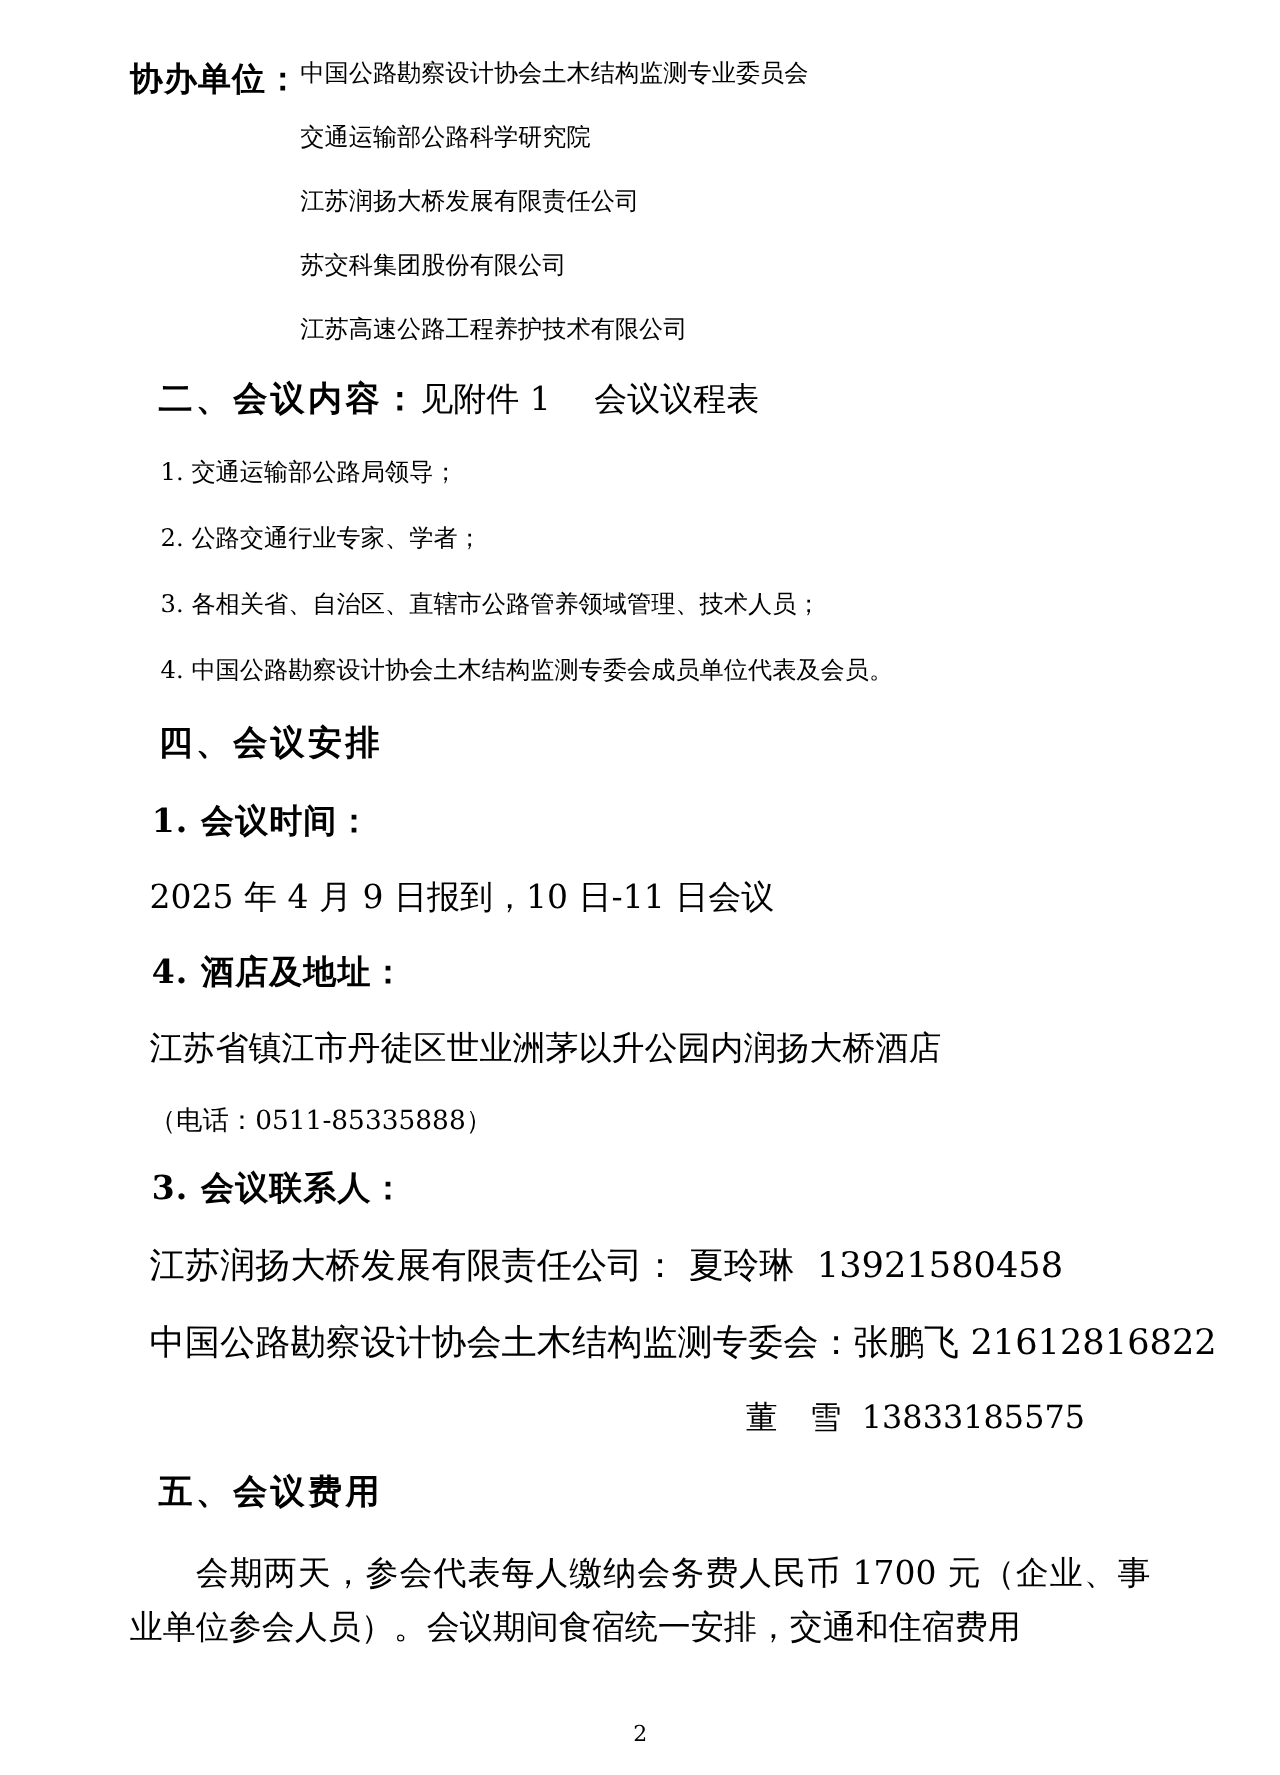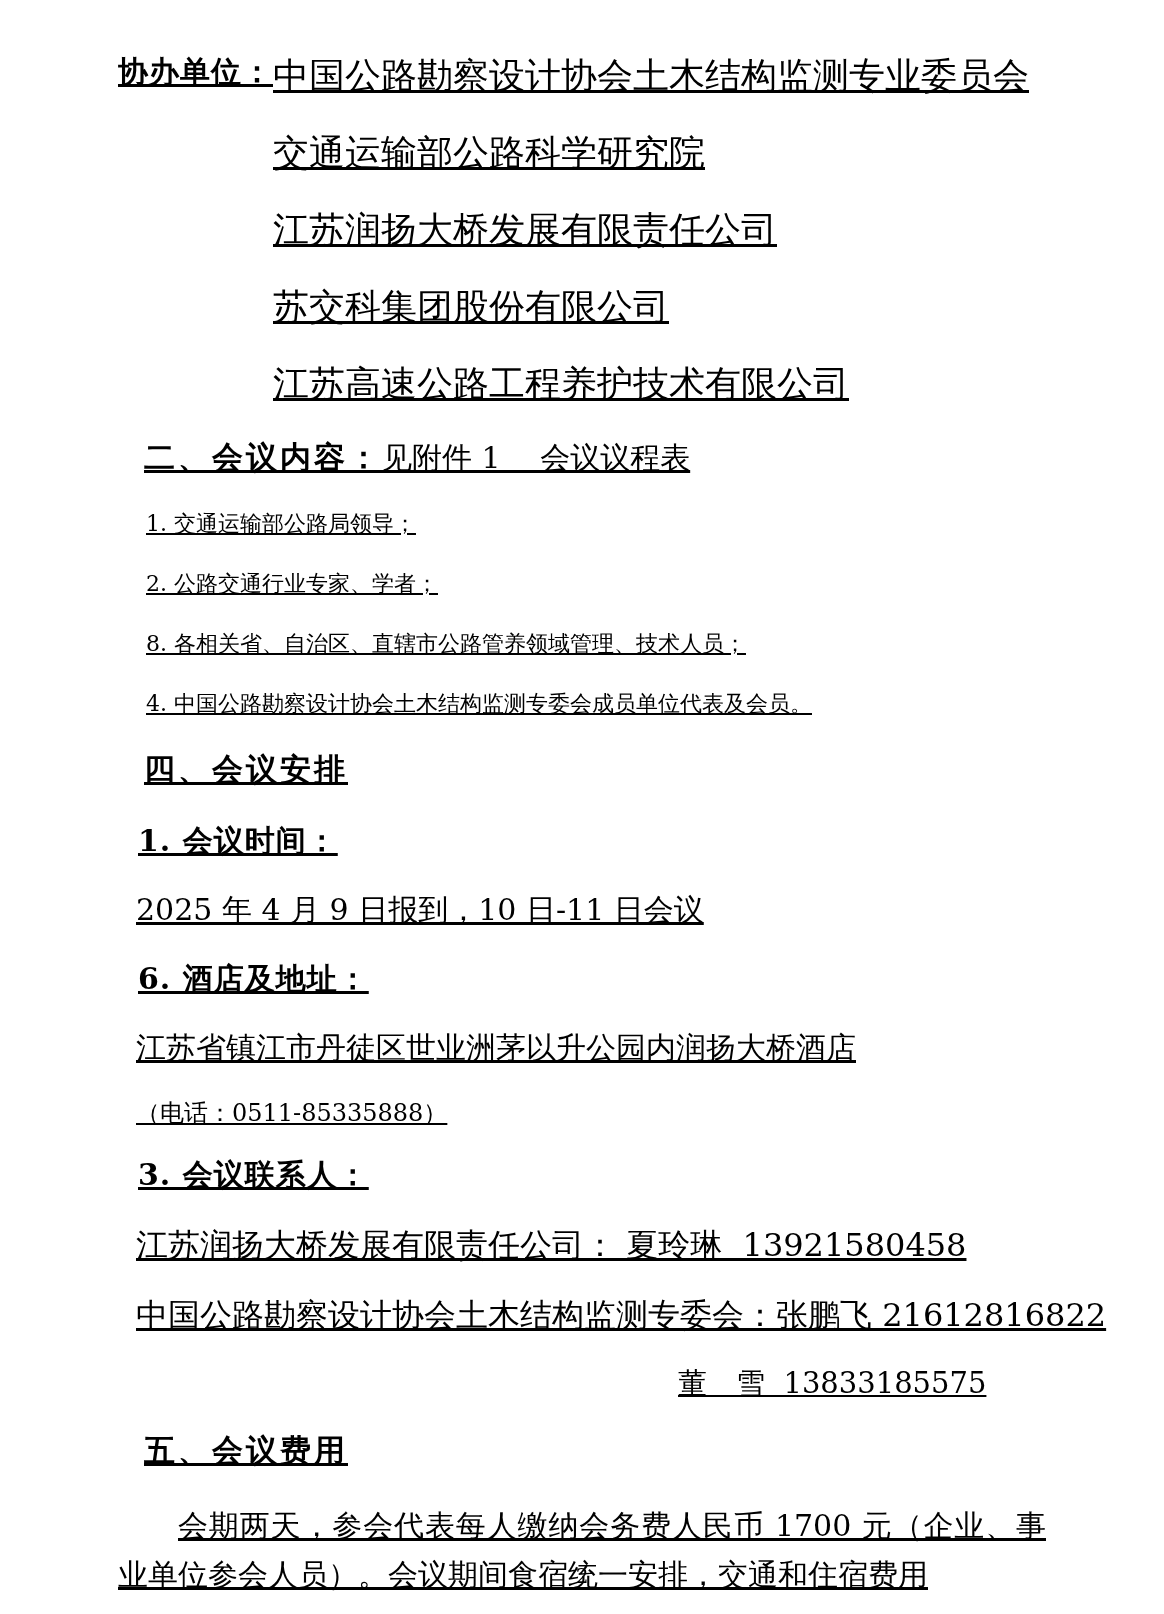--- a/index.html
+++ b/index.html
@@ -14,41 +14,40 @@
     color: #000000;
     position: relative;
     overflow: hidden;
   }
   .page {
     position: relative;
     width: 1164px;
     height: 1614px;
     box-sizing: border-box;
     padding: 52px 118px 0 118px;
-    text-decoration: underline;
   }
   .blk {
     margin-bottom: 0;
   }
   .row-coorg {
     display: flex;
     align-items: flex-start;
   }
   .coorg-label {
     font-weight: bold;
     letter-spacing: 1px;
     white-space: pre;
     font-size: 30px;
   }
   .coorg-list {
     display: flex;
     flex-direction: column;
   }
   .coorg-item {
-    font-size: 36px;
+    font-size: 22px;
     white-space: pre;
     margin-bottom: 28px;
   }
   .sec-head {
     font-size: 31px;
     font-weight: bold;
     letter-spacing: 3px;
     white-space: pre;
     margin-bottom: 30px;
     padding-left: 26px;
@@ -137,29 +136,29 @@
       <div class="coorg-item">苏交科集团股份有限公司</div>
       <div class="coorg-item">江苏高速公路工程养护技术有限公司</div>
     </div>
   </div>
 
   <div class="sec-head-row"><span class="sec-head-inline">二、会议内容：</span><span>见附件 1　 会议议程表</span></div>
 
 
   <div class="num-item">1. 交通运输部公路局领导；</div>
   <div class="num-item">2. 公路交通行业专家、学者；</div>
-  <div class="num-item">8. 各相关省、自治区、直辖市公路管养领域管理、技术人员；</div>
+  <div class="num-item">3. 各相关省、自治区、直辖市公路管养领域管理、技术人员；</div>
   <div class="num-item">4. 中国公路勘察设计协会土木结构监测专委会成员单位代表及会员。</div>
 
   <div class="sec-head">四、会议安排</div>
 
   <div class="sub-head">1. 会议时间：</div>
   <div class="body-line">2025 年 4 月 9 日报到，10 日-11 日会议</div>
 
-  <div class="sub-head">6. 酒店及地址：</div>
+  <div class="sub-head">4. 酒店及地址：</div>
   <div class="body-line">江苏省镇江市丹徒区世业洲茅以升公园内润扬大桥酒店</div>
   <div class="body-line-narrow">（电话：0511-85335888）</div>
 
   <div class="sub-head">3. 会议联系人：</div>
   <div class="contact-line">江苏润扬大桥发展有限责任公司： 夏玲琳  13921580458</div>
   <div class="contact-line">中国公路勘察设计协会土木结构监测专委会：张鹏飞 21612816822</div>
   <div class="contact-line-indent">董　雪  13833185575</div>
 
   <div class="sec-head">五、会议费用</div>
 

